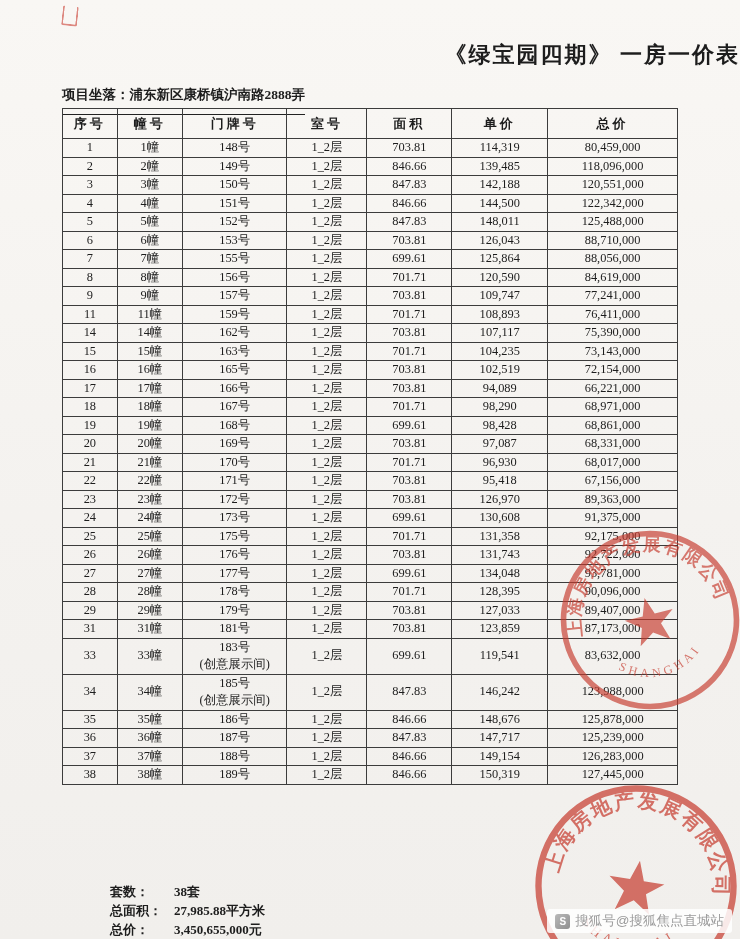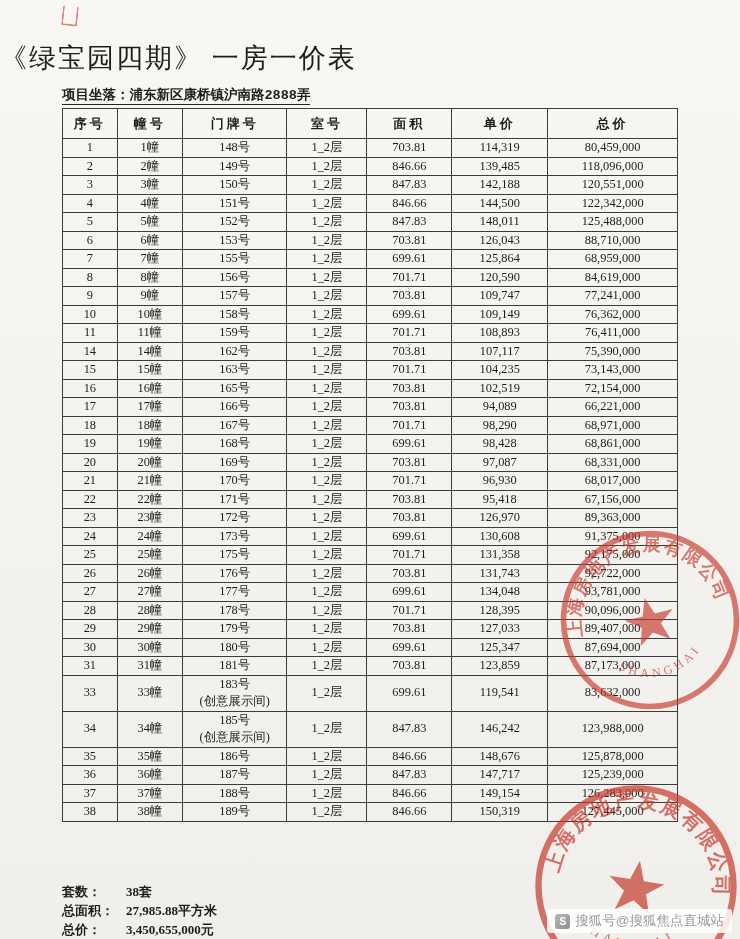--- a/index.html
+++ b/index.html
@@ -10,28 +10,28 @@
     background: #f5f3f0;
     position: relative;
     overflow: hidden;
   }
   .page {
     position: absolute; inset: 0;
     background: linear-gradient(180deg, #f9f7f4 0%, #f4f2ef 55%, #f1efec 100%);
   }
   .title {
     position: absolute; top: 40px; left: 0; right: 0;
-    text-align: left;
-    font-size: 27px; font-weight: normal; letter-spacing: 2px;
+    text-align: right;
+    font-size: 22px; font-weight: bold; letter-spacing: 2px;
   }
   .location {
     position: absolute; top: 86px; left: 62px;
     font-size: 13.5px; font-weight: bold;
   }
-  .location .u { border-bottom: 1.5px solid #222; padding-bottom: 1px; font-family: Liberation Mono, monospace; }
+  .location .u { border-bottom: 1.5px solid #222; padding-bottom: 12px; }
   table.price-table {
     position: absolute; left: 62px; top: 108px; width: 616px;
     border-collapse: collapse; table-layout: fixed;
     background: transparent;
   }
   .price-table col.c0 { width: 8.9%; }
   .price-table col.c1 { width: 10.6%; }
   .price-table col.c2 { width: 17.0%; }
   .price-table col.c3 { width: 13.0%; }
   .price-table col.c4 { width: 13.8%; }
@@ -46,21 +46,21 @@
   .price-table th {
     height: 30px; font-size: 13px; font-weight: bold; letter-spacing: 3px;
   }
   .price-table td {
     height: 18px; font-size: 12.4px; line-height: 17.5px;
   }
   .summary {
     position: absolute; left: 62px; top: 882px;
     font-size: 13px; font-weight: bold; line-height: 19px;
   }
-  .summary .lbl { display: inline-block; min-width: 64px; }
+  .summary .lbl { display: inline-block; min-width: 64px; margin-left: 48px; }
   
   .stamp { position: absolute; pointer-events: none; }
   .stamp-1 { left: 556px; top: 526px; width: 188px; height: 188px; transform: rotate(-14deg); opacity: .66; }
   .stamp-2 { left: 530px; top: 780px; width: 212px; height: 212px; transform: rotate(9deg); opacity: .70; }
   .corner-mark {
     position: absolute; left: 62px; top: 6px; width: 16px; height: 20px;
     border: 2px solid rgba(198, 46, 34, .55);
     border-top: none; border-radius: 2px;
     transform: rotate(6deg);
   }
@@ -171,50 +171,41 @@
           <td>126,043</td>
           <td>88,710,000</td>
         </tr>
         <tr>
           <td>7</td>
           <td>7幢</td>
           <td>155号</td>
           <td>1_2层</td>
           <td>699.61</td>
           <td>125,864</td>
-          <td>68,959,000</td>
+          <td>88,056,000</td>
         </tr>
         <tr>
           <td>8</td>
           <td>8幢</td>
           <td>156号</td>
           <td>1_2层</td>
           <td>701.71</td>
           <td>120,590</td>
           <td>84,619,000</td>
         </tr>
         <tr>
           <td>9</td>
           <td>9幢</td>
           <td>157号</td>
           <td>1_2层</td>
           <td>703.81</td>
           <td>109,747</td>
           <td>77,241,000</td>
         </tr>
         <tr>
-          <td>10</td>
-          <td>10幢</td>
-          <td>158号</td>
-          <td>1_2层</td>
-          <td>699.61</td>
-          <td>109,149</td>
-          <td>76,362,000</td>
-        </tr>
-        <tr>
           <td>11</td>
           <td>11幢</td>
           <td>159号</td>
           <td>1_2层</td>
           <td>701.71</td>
           <td>108,893</td>
           <td>76,411,000</td>
         </tr>
         <tr>
           <td>14</td>
@@ -352,29 +343,20 @@
           <td>90,096,000</td>
         </tr>
         <tr>
           <td>29</td>
           <td>29幢</td>
           <td>179号</td>
           <td>1_2层</td>
           <td>703.81</td>
           <td>127,033</td>
           <td>89,407,000</td>
-        </tr>
-        <tr>
-          <td>30</td>
-          <td>30幢</td>
-          <td>180号</td>
-          <td>1_2层</td>
-          <td>699.61</td>
-          <td>125,347</td>
-          <td>87,694,000</td>
         </tr>
         <tr>
           <td>31</td>
           <td>31幢</td>
           <td>181号</td>
           <td>1_2层</td>
           <td>703.81</td>
           <td>123,859</td>
           <td>87,173,000</td>
         </tr>

